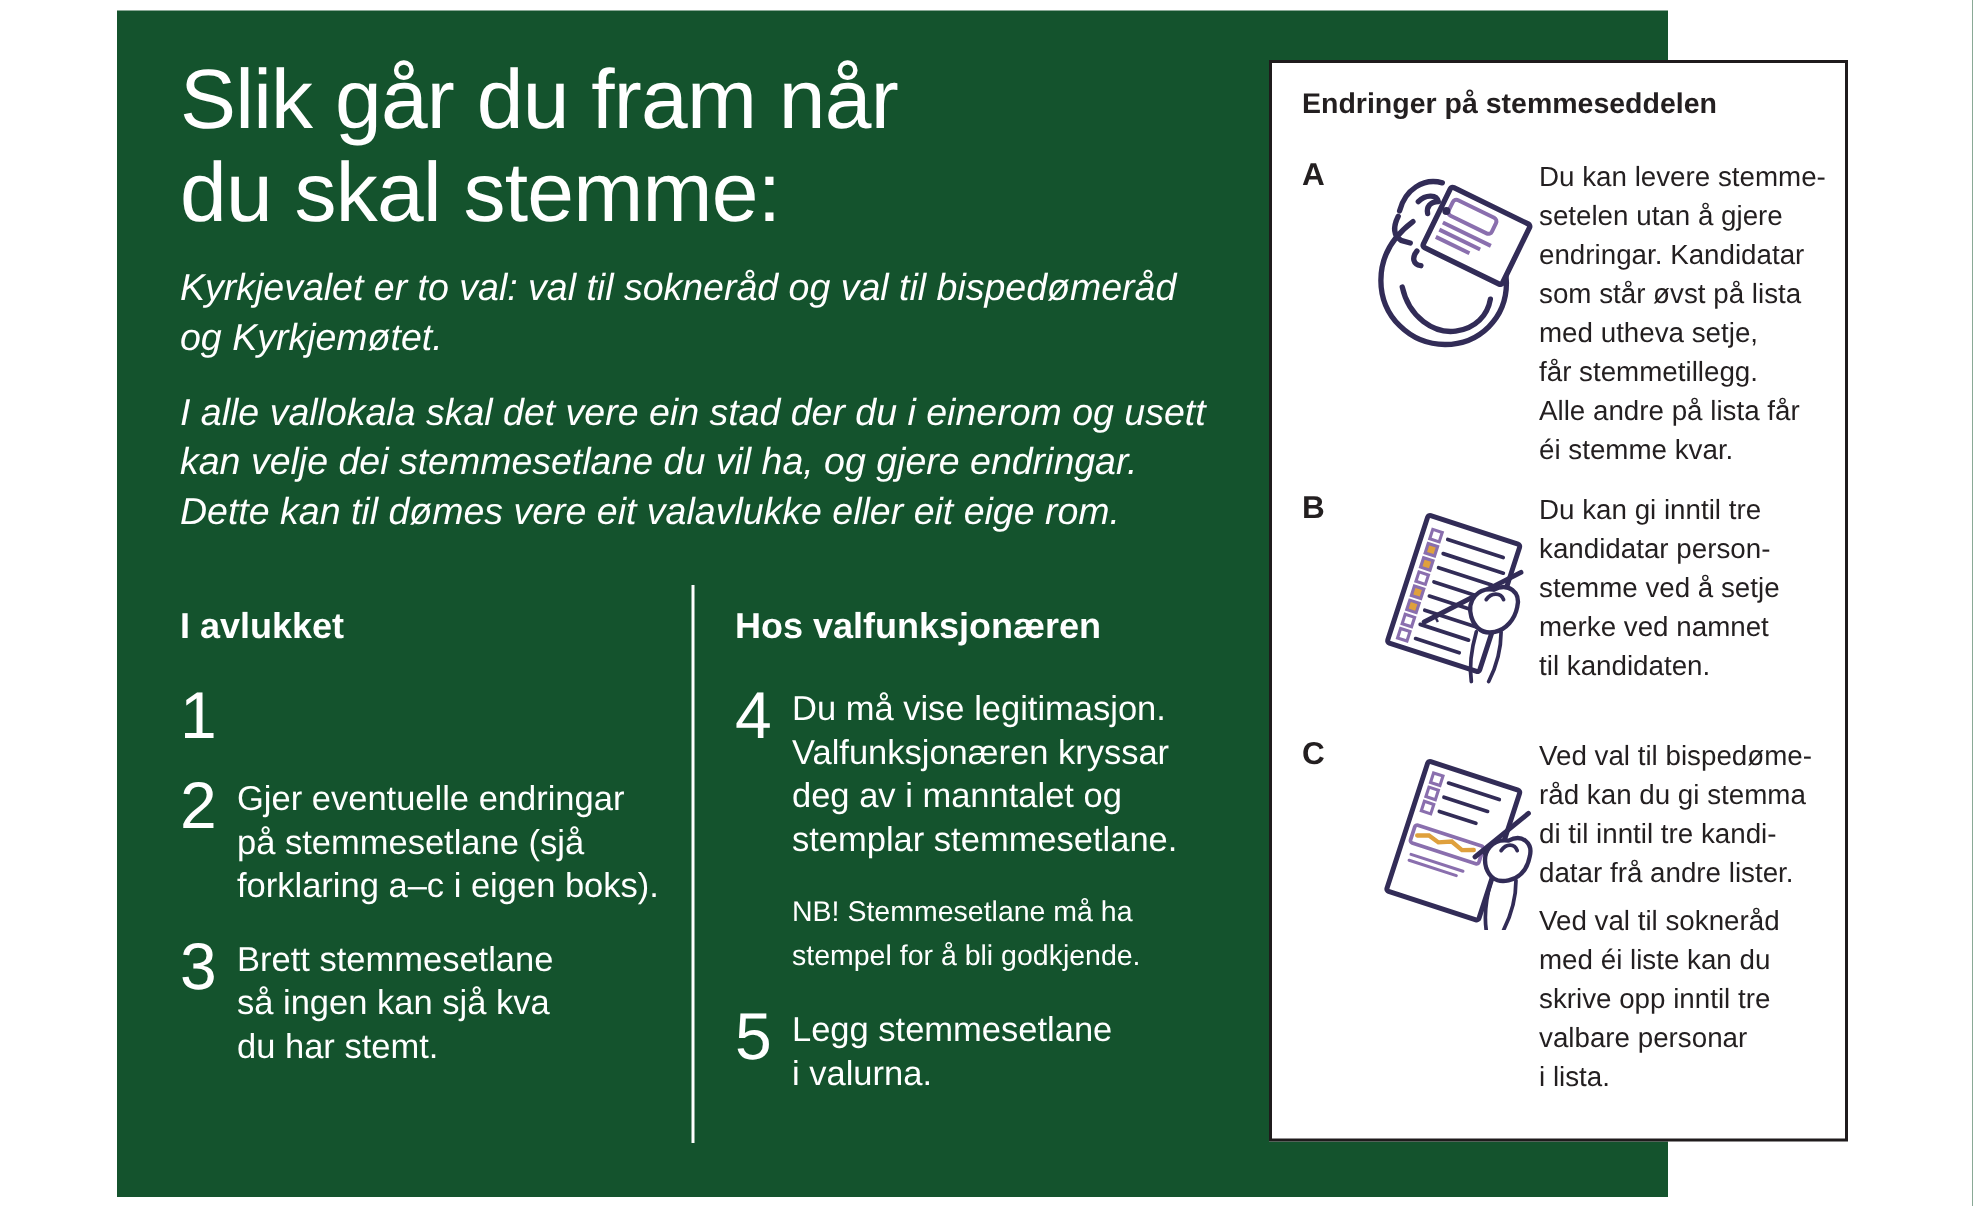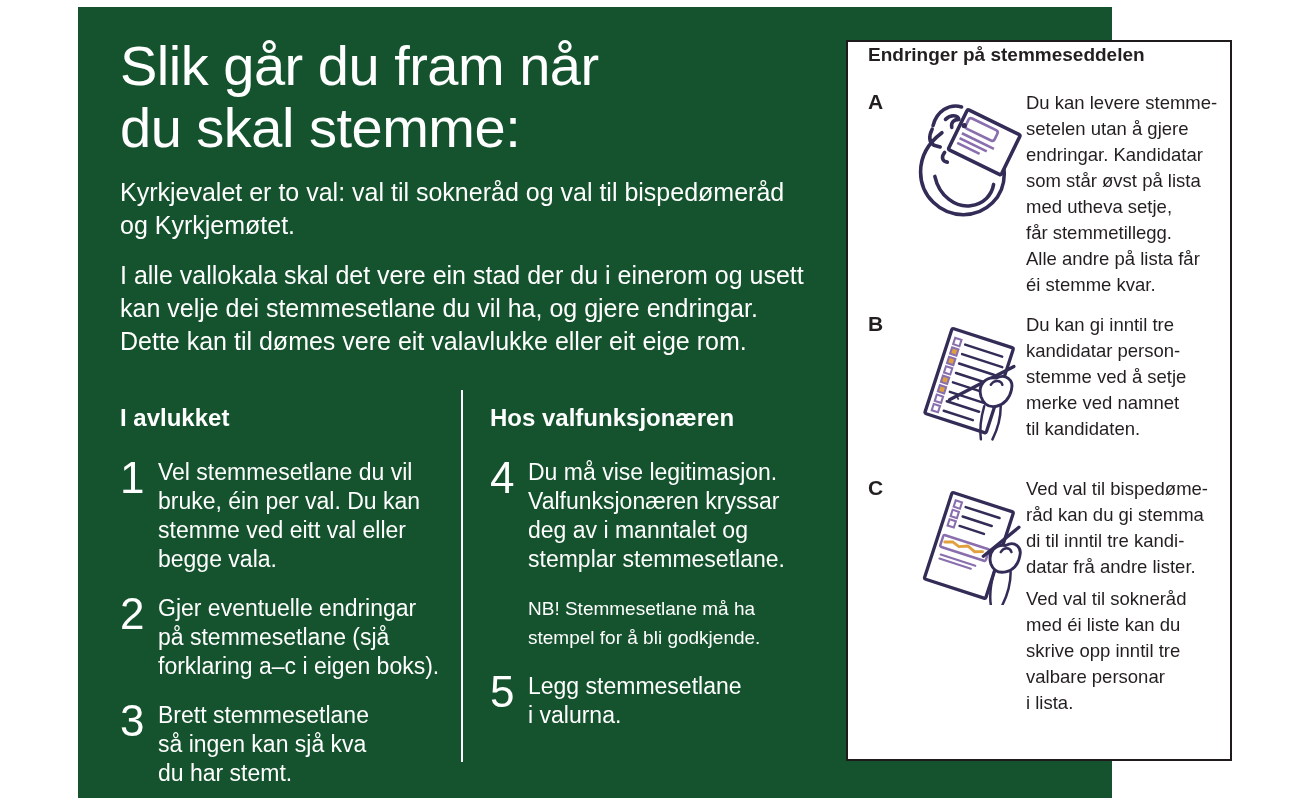--- a/index.html
+++ b/index.html
@@ -10,37 +10,37 @@
   .pre{white-space:pre-line;}
   .panel{
     position:absolute;left:78px;top:7px;width:1034px;height:791px;
     background:#14532d;color:#ffffff;
   }
   .panel-inner{padding:28px 0 0 42px;}
   h1.title{
     margin:0;font-size:56px;line-height:62px;font-weight:400;
     letter-spacing:-0.5px;
   }
-  p.intro{margin:17px 0 0 0;font-size:25px;line-height:33px;max-width:760px;}
+  p.intro{margin:17px 0 0 0;font-size:25px;line-height:33px;max-width:760px;font-style:italic;}
   .columns{position:relative;margin-top:30px;height:420px;}
   .col{position:absolute;top:0;}
   .col-1{left:0;width:345px;}
   .col-2{left:370px;width:340px;}
   .divider{
     position:absolute;left:341px;top:2px;width:2px;height:372px;background:#ffffff;
   }
   h2.colhead{margin:16px 0 26px 0;font-size:24px;line-height:28px;font-weight:700;}
   .step{display:flex;margin-bottom:20px;}
   .num{flex:none;width:38px;font-size:44px;line-height:40px;font-weight:400;}
   .txt{font-size:23px;line-height:29px;}
   .note{margin:8px 0 20px 38px;font-size:19px;line-height:29px;}
   .infobox{
     position:absolute;left:846px;top:40px;width:386px;height:721px;
     box-sizing:border-box;background:#ffffff;border:2.5px solid #1f1b1c;
-    color:#231f20;padding:2px 6px 0 20px;
+    color:#231f20;padding:17px 6px 0 20px;
   }
   h3.boxhead{margin:0 0 24px 0;font-size:19px;line-height:22px;font-weight:700;}
   .box-item{display:grid;grid-template-columns:40px 118px 1fr;margin-bottom:14px;}
   .box-item.gap-b{margin-bottom:34px;}
   .letter{font-size:21px;font-weight:700;line-height:24px;}
   .icon{justify-self:start;line-height:0;}
   .box-text{margin:0;font-size:18.5px;line-height:26px;}
   .box-text.second{margin-top:6px;}
 </style>
 </head>
@@ -54,24 +54,20 @@
 og Kyrkjemøtet.</p>
     <p class="intro pre">I alle vallokala skal det vere ein stad der du i einerom og usett
 kan velje dei stemmesetlane du vil ha, og gjere endringar.
 Dette kan til dømes vere eit valavlukke eller eit eige rom.</p>
 
     <div class="columns">
       <div class="col col-1">
         <h2 class="colhead">I avlukket</h2>
         <div class="step">
           <span class="num">1</span>
-          <span class="txt pre">Vel stemmesetlane du vil
-bruke, éin per val. Du kan
-stemme ved eitt val eller
-begge vala.</span>
         </div>
         <div class="step">
           <span class="num">2</span>
           <span class="txt pre">Gjer eventuelle endringar
 på stemmesetlane (sjå
 forklaring a–c i eigen boks).</span>
         </div>
         <div class="step">
           <span class="num">3</span>
           <span class="txt pre">Brett stemmesetlane

